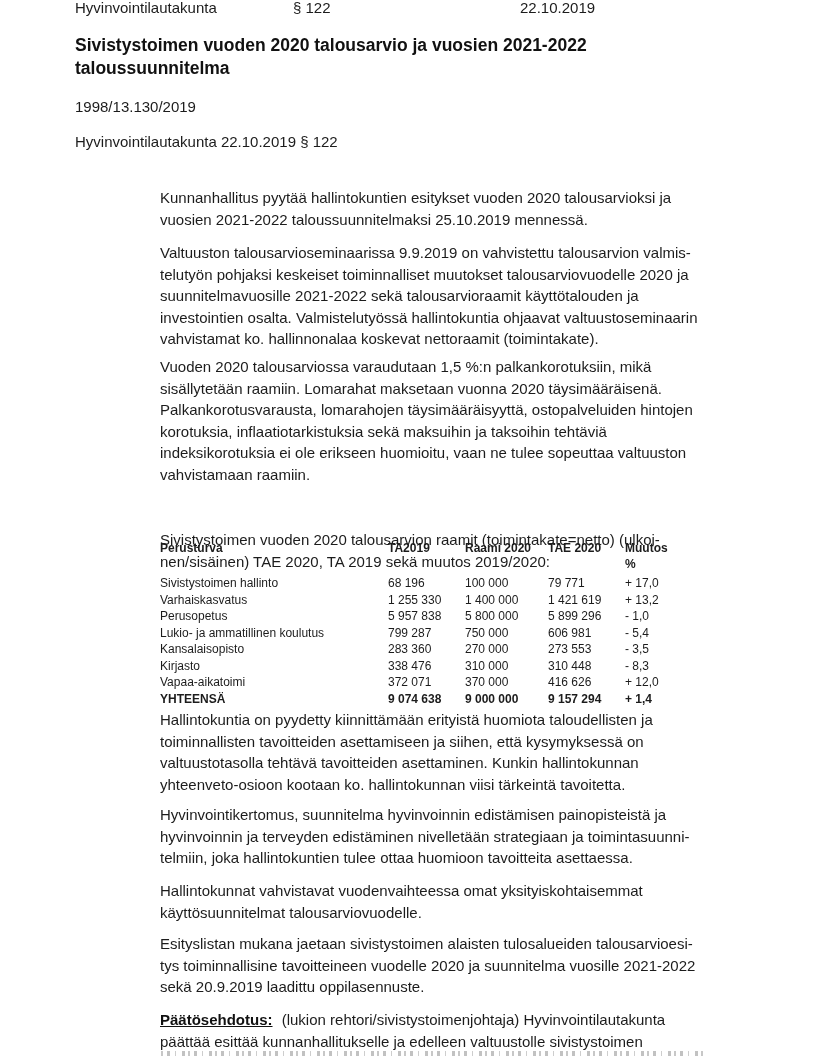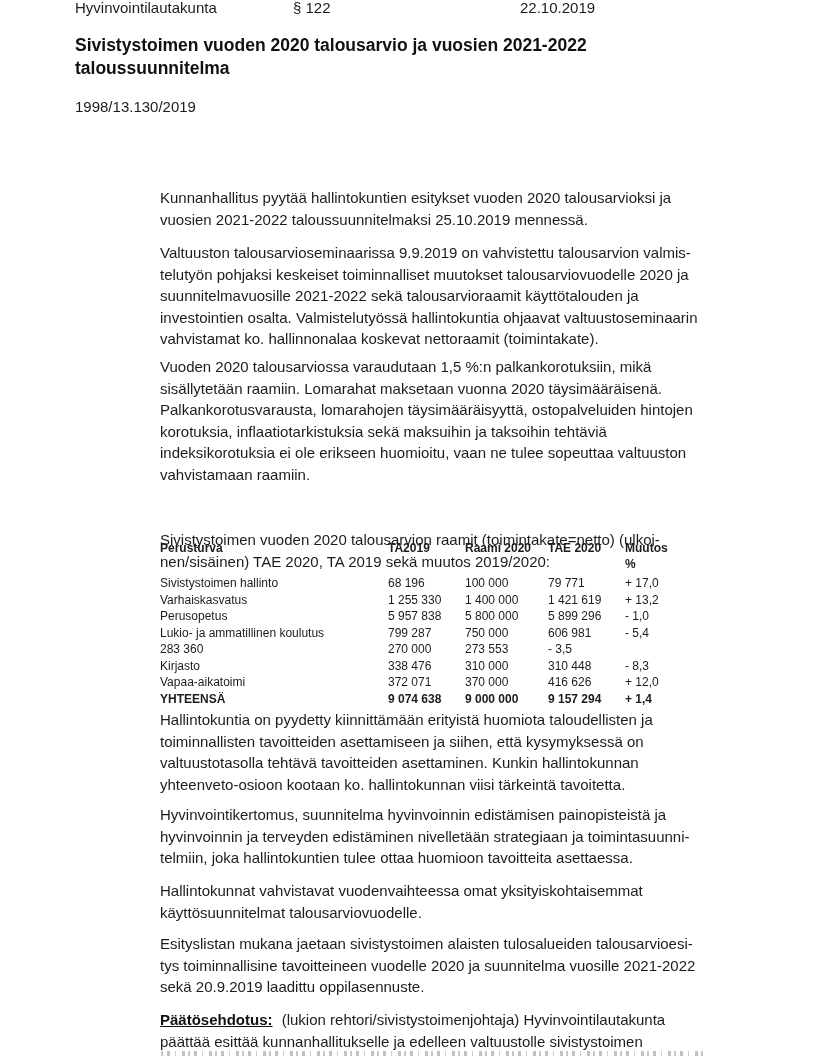--- a/index.html
+++ b/index.html
@@ -55,20 +55,21 @@
 
   <span class="abs hdr" style="left:75px; top:-3px;">Hyvinvointilautakunta</span>
   <span class="abs hdr" style="left:293px; top:-3px;">§ 122</span>
   <span class="abs hdr" style="left:520px; top:-3px;">22.10.2019</span>
 
   <h1 class="abs doc-title">Sivistystoimen vuoden 2020 talousarvio ja vuosien 2021-2022
 taloussuunnitelma</h1>
 
   <div class="abs meta" style="top:96px;">1998/13.130/2019</div>
 
+  <div class="abs meta" style="top:131px;">Hyvinvointilautakunta 22.10.2019 § 122</div>
 
   <p class="abs para" style="top:187px;">Kunnanhallitus pyytää hallintokuntien esitykset vuoden 2020 talousarvioksi ja
 vuosien 2021-2022 taloussuunnitelmaksi 25.10.2019 mennessä.</p>
 
   <p class="abs para" style="top:242px;">Valtuuston talousarvioseminaarissa 9.9.2019 on vahvistettu talousarvion valmis-
 telutyön pohjaksi keskeiset toiminnalliset muutokset talousarviovuodelle 2020 ja
 suunnitelmavuosille 2021-2022 sekä talousarvioraamit käyttötalouden ja
 investointien osalta. Valmistelutyössä hallintokuntia ohjaavat valtuustoseminaarin
 vahvistamat ko. hallinnonalaa koskevat nettoraamit (toimintakate).</p>
 
@@ -119,20 +120,21 @@
         <div class="t-cell">- 1,0</div>
       </div>
       <div class="t-row ">
         <div class="t-cell">Lukio- ja ammatillinen koulutus</div>
         <div class="t-cell">799 287</div>
         <div class="t-cell">750 000</div>
         <div class="t-cell">606 981</div>
         <div class="t-cell">- 5,4</div>
       </div>
       <div class="t-row ">
+        <div class="t-cell">Kansalaisopisto</div>
         <div class="t-cell">283 360</div>
         <div class="t-cell">270 000</div>
         <div class="t-cell">273 553</div>
         <div class="t-cell">- 3,5</div>
       </div>
       <div class="t-row ">
         <div class="t-cell">Kirjasto</div>
         <div class="t-cell">338 476</div>
         <div class="t-cell">310 000</div>
         <div class="t-cell">310 448</div>

